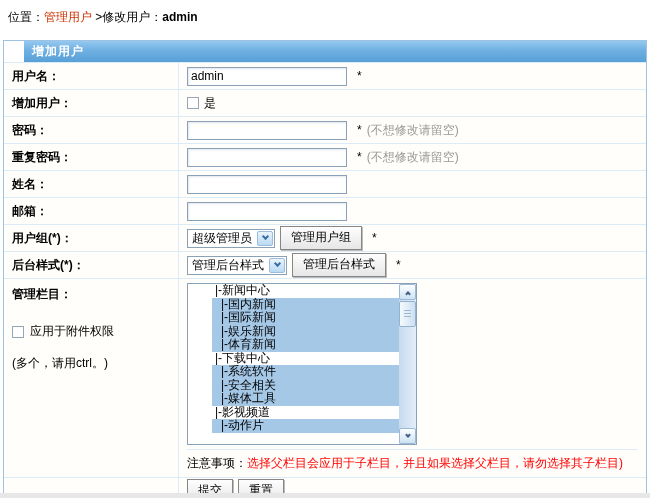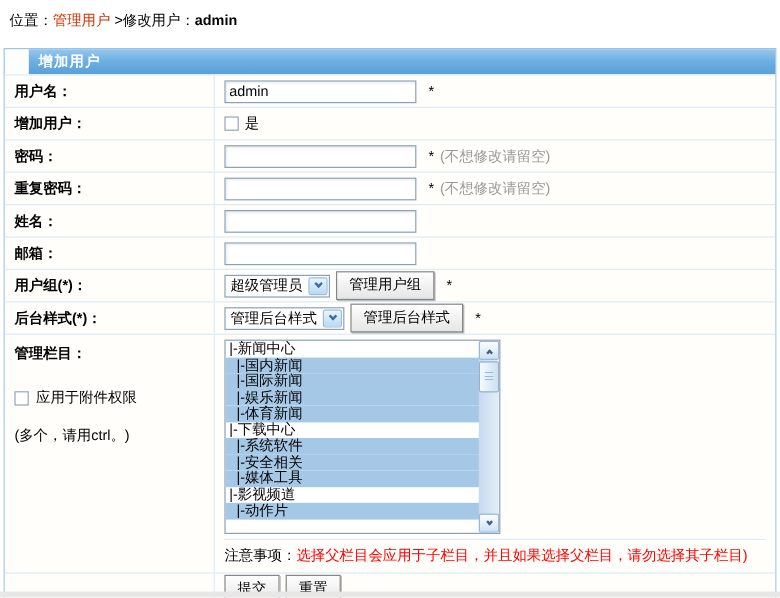--- a/index.html
+++ b/index.html
@@ -56,21 +56,21 @@
 
   .frow-columns { height:auto; align-items:stretch; }
   .cell-label-columns { display:block; padding-top:7px; }
   .attach-line { margin-top:20px; font-weight:normal; display:flex; align-items:center; gap:6px; }
   .multi-hint { margin-top:15px; font-weight:normal; }
 
   .cell-ctrl-columns { display:block; padding:4px 8px 0 8px; }
   .listbox {
     position:relative; width:230px; height:162px; border:1px solid #8aa2b8; background:#fff; overflow:hidden;
   }
-  .opt { height:13.5px; line-height:13.5px; padding-left:3px; white-space:nowrap; cursor:default; }
+  .opt { height:13.5px; line-height:13.5px; padding-left:3px; white-space:nowrap; cursor:default;margin-left:24px; }
   .opt.child { padding-left:9px; }
   .opt.sel { background:#a5c8e7; }
 
   .scroll {
     position:absolute; top:0; right:0; width:17px; height:100%;
     background:linear-gradient(90deg,#c6daee,#e3eef9);
   }
   .sc-btn {
     position:absolute; left:0; width:17px; height:16px; border:1px solid #9db9d4; border-radius:2px;
     background:linear-gradient(180deg,#fdfeff,#cde2f3); display:flex; align-items:center; justify-content:center; cursor:pointer;

